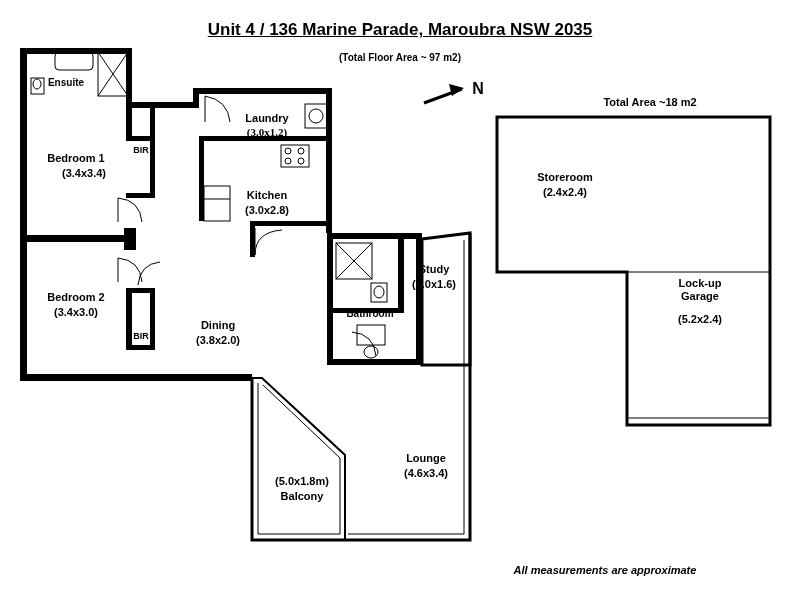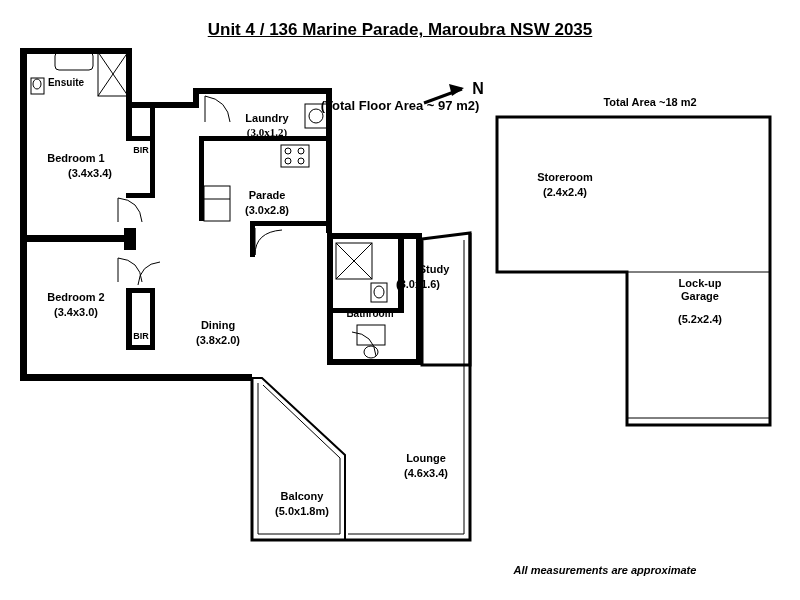--- a/index.html
+++ b/index.html
@@ -34,27 +34,26 @@
   .title {
     font-size: 17px;
     font-weight: bold;
     text-decoration: underline;
     text-align: center;
     width: 800px;
     left: 0;
     top: 20px;
   }
   .subtitle {
-    font-size: 13px;
+    font-size: 10px;
     font-weight: bold;
     text-align: center;
     width: 800px;
     left: 0;
     top: 52px;
-    margin-top: 47px;
   }
   .room {
     font-size: 11px;
   }
   .room-sm {
     font-size: 10px;
   }
   .bir {
     font-size: 9px;
     font-weight: bold;
@@ -209,45 +208,45 @@
 <div class="lbl north" style="left:466px; top:80px; width:24px;">N</div>
 
 <div class="lbl totalarea" style="left:525px; top:96px; width:250px;">Total Area ~18 m2</div>
 
 <div class="lbl room-sm" style="left:36px; top:77px; width:60px;">Ensuite</div>
 
 <div class="lbl room" style="left:222px; top:112px; width:90px;">Laundry</div>
 <div class="lbl room" style="left:222px; top:126px; width:90px;font-family:Liberation Serif, serif;">(3.0x1.2)</div>
 
 <div class="lbl room" style="left:28px; top:152px; width:96px;">Bedroom 1</div>
-<div class="lbl room" style="left:42px; top:167px; width:96px;">(3.4x3.4)</div>
+<div class="lbl room" style="left:36px; top:167px; width:96px;">(3.4x3.4)</div>
 
 <div class="lbl bir" style="left:128px; top:145px; width:26px;">BIR</div>
 
-<div class="lbl room" style="left:223px; top:189px; width:88px;">Parade</div>
+<div class="lbl room" style="left:223px; top:189px; width:88px;">Kitchen</div>
 <div class="lbl room" style="left:223px; top:204px; width:88px;">(3.0x2.8)</div>
 
 <div class="lbl room" style="left:26px; top:291px; width:100px;">Bedroom 2</div>
 <div class="lbl room" style="left:26px; top:306px; width:100px;text-align:center;">(3.4x3.0)</div>
 
 <div class="lbl bir" style="left:128px; top:331px; width:26px;">BIR</div>
 
 <div class="lbl room" style="left:172px; top:319px; width:92px;">Dining</div>
 <div class="lbl room" style="left:172px; top:334px; width:92px;">(3.8x2.0)</div>
 
 <div class="lbl room" style="left:396px; top:263px; width:76px;">Study</div>
-<div class="lbl room" style="left:380px; top:278px; width:76px;">(3.0x1.6)</div>
+<div class="lbl room" style="left:396px; top:278px; width:76px;">(3.0x1.6)</div>
 
 <div class="lbl room-sm" style="left:330px; top:308px; width:80px;">Bathroom</div>
 
 <div class="lbl room" style="left:378px; top:452px; width:96px;">Lounge</div>
 <div class="lbl room" style="left:378px; top:467px; width:96px;">(4.6x3.4)</div>
 
 <div class="lbl room" style="left:256px; top:490px; width:92px;">Balcony</div>
-<div class="lbl room" style="left:256px; top:505px; width:92px;">(5.0x1.8m)</div>
+<div class="lbl room" style="left:256px; top:475px; width:92px;">(5.0x1.8m)</div>
 
 <div class="lbl room" style="left:512px; top:171px; width:106px;">Storeroom</div>
 <div class="lbl room" style="left:512px; top:186px; width:106px;">(2.4x2.4)</div>
 
 <div class="lbl room" style="left:637px; top:277px; width:126px;">Lock-up
 Garage</div>
 <div class="lbl room" style="left:637px; top:313px; width:126px;">(5.2x2.4)</div>
 
 <div class="lbl footnote" style="left:440px; top:564px; width:330px; text-align:center;">All measurements are approximate</div>
 

